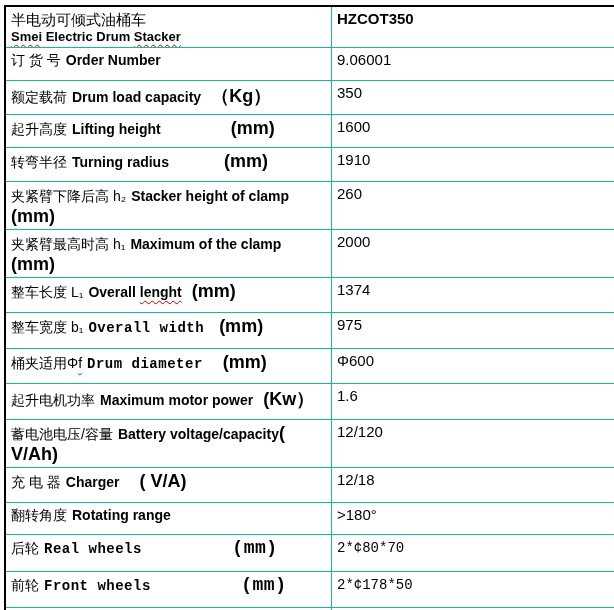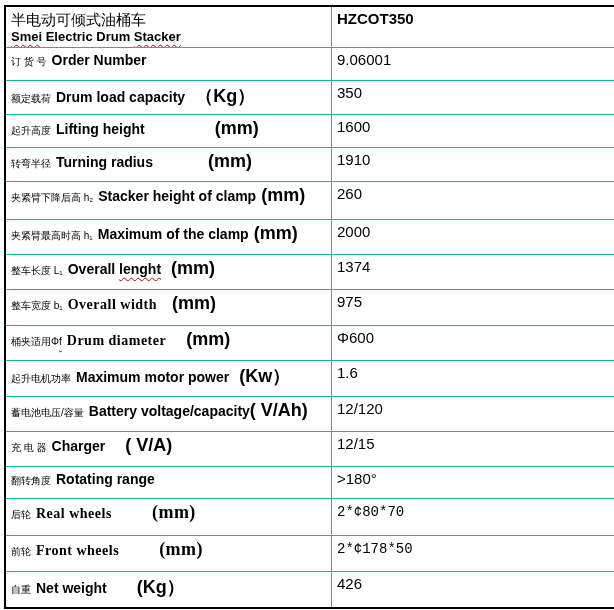--- a/index.html
+++ b/index.html
@@ -28,40 +28,40 @@
   table.spec td {
     border: 1px solid #14b8a6;
     vertical-align: top;
     padding: 3px 4px 2px 5px;
     overflow: hidden;
   }
   td.lc { width: 316px; }
   td.vc { width: 284px; }
 
   .zh {
-    font-size: 10px;
+    font-size: 14px;
     font-weight: normal;
     white-space: pre-wrap;
     font-family: "Liberation Sans", sans-serif;
   }
   .en {
     font-size: 14px;
     font-weight: bold;
     margin-left: 5px;
     white-space: pre-wrap;
     font-family: "Liberation Sans", sans-serif;
   }
   .unit {
     font-size: 18px;
     font-weight: bold;
     white-space: pre-wrap;
     font-family: "Liberation Sans", sans-serif;
   }
   .mono {
-    font-family: Liberation Serif, serif;
+    font-family: Liberation Mono, monospace;
     letter-spacing: 0.5px;
   }
   .vc .val {
     font-size: 15px;
     font-weight: normal;
     white-space: pre-wrap;
   }
   .vc .val-bold {
     font-size: 15px;
     font-weight: bold;
@@ -156,21 +156,21 @@
       <td class="vc"><span class="val">1.6</span></td>
     </tr>
 
     <tr style="height:35px;">
       <td class="lc"><span class="zh">蓄电池电压/容量</span><span class="en">Battery voltage/capacity</span><span class="unit">( V/Ah)</span></td>
       <td class="vc"><span class="val">12/120</span></td>
     </tr>
 
     <tr style="height:35px;">
       <td class="lc"><span class="zh">充 电 器</span><span class="en">Charger</span><span class="unit">    ( V/A)</span></td>
-      <td class="vc"><span class="val">12/15</span></td>
+      <td class="vc"><span class="val">12/18</span></td>
     </tr>
 
     <tr style="height:32px;">
       <td class="lc"><span class="zh">翻转角度</span><span class="en">Rotating range</span></td>
       <td class="vc"><span class="val">&gt;180°</span></td>
     </tr>
 
     <tr style="height:37px;">
       <td class="lc"><span class="zh">后轮</span><span class="en mono">Real wheels</span><span class="unit mono">        (mm)</span></td>
       <td class="vc"><span class="val-mono">2*¢80*70</span></td>

